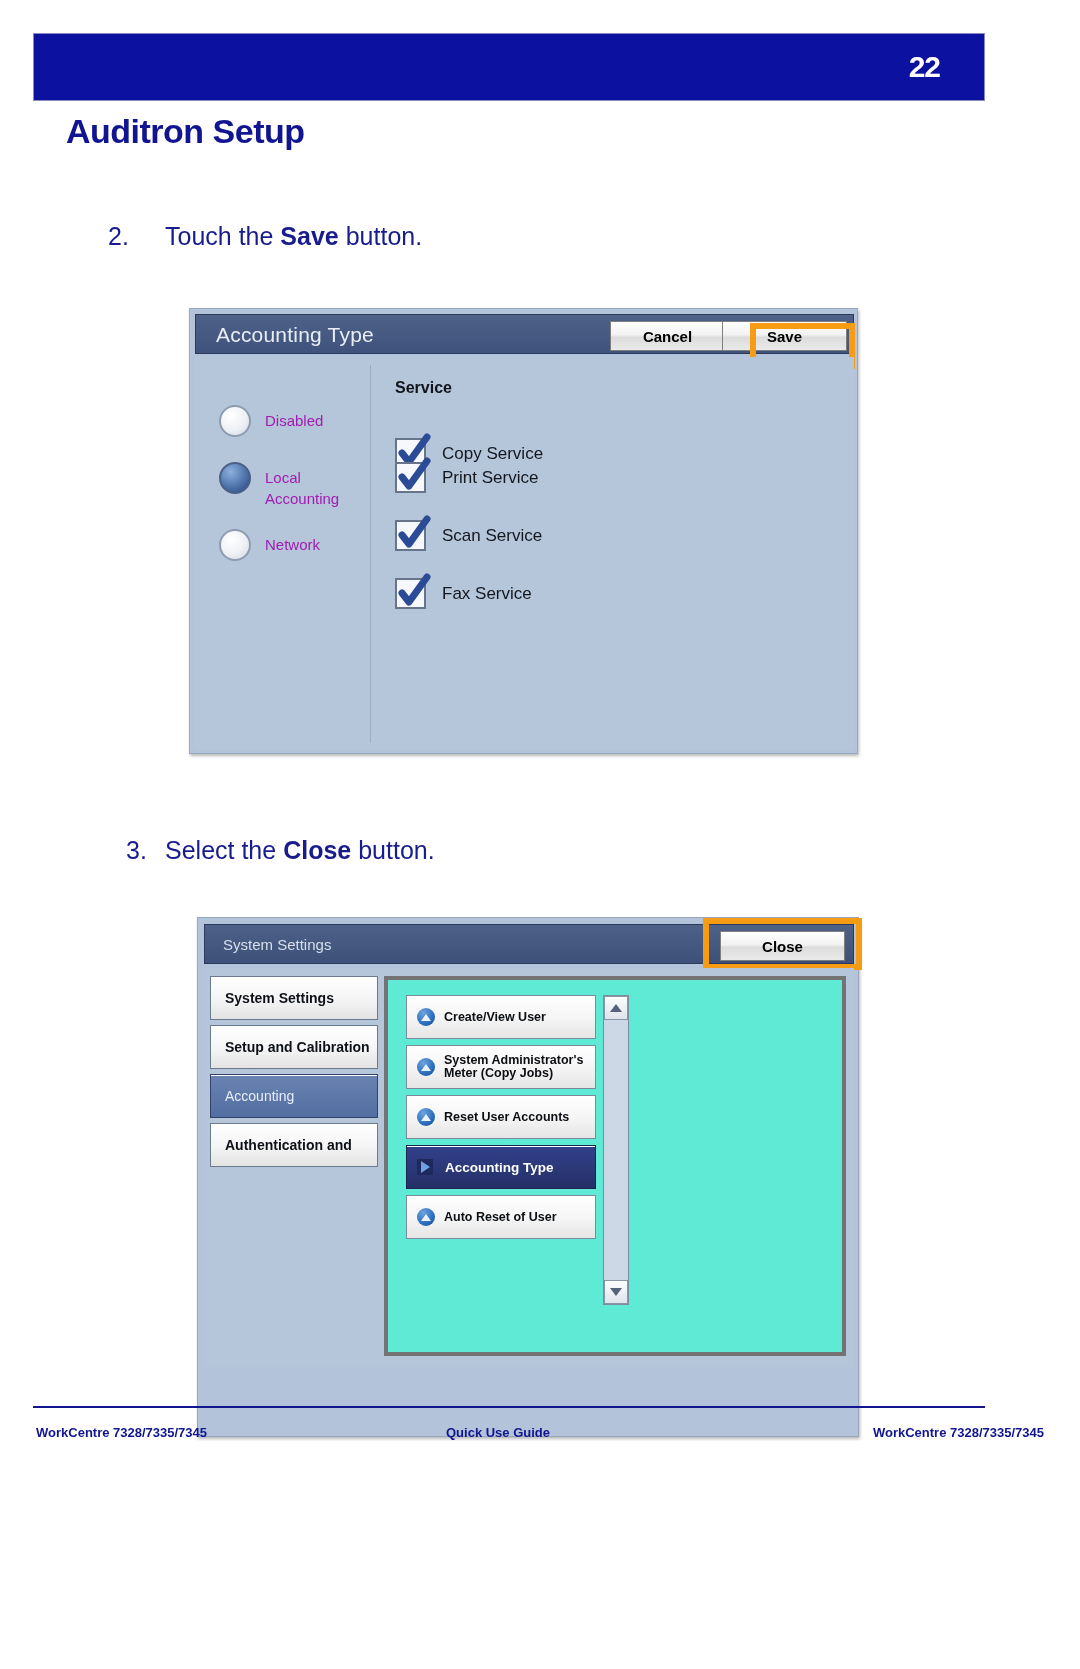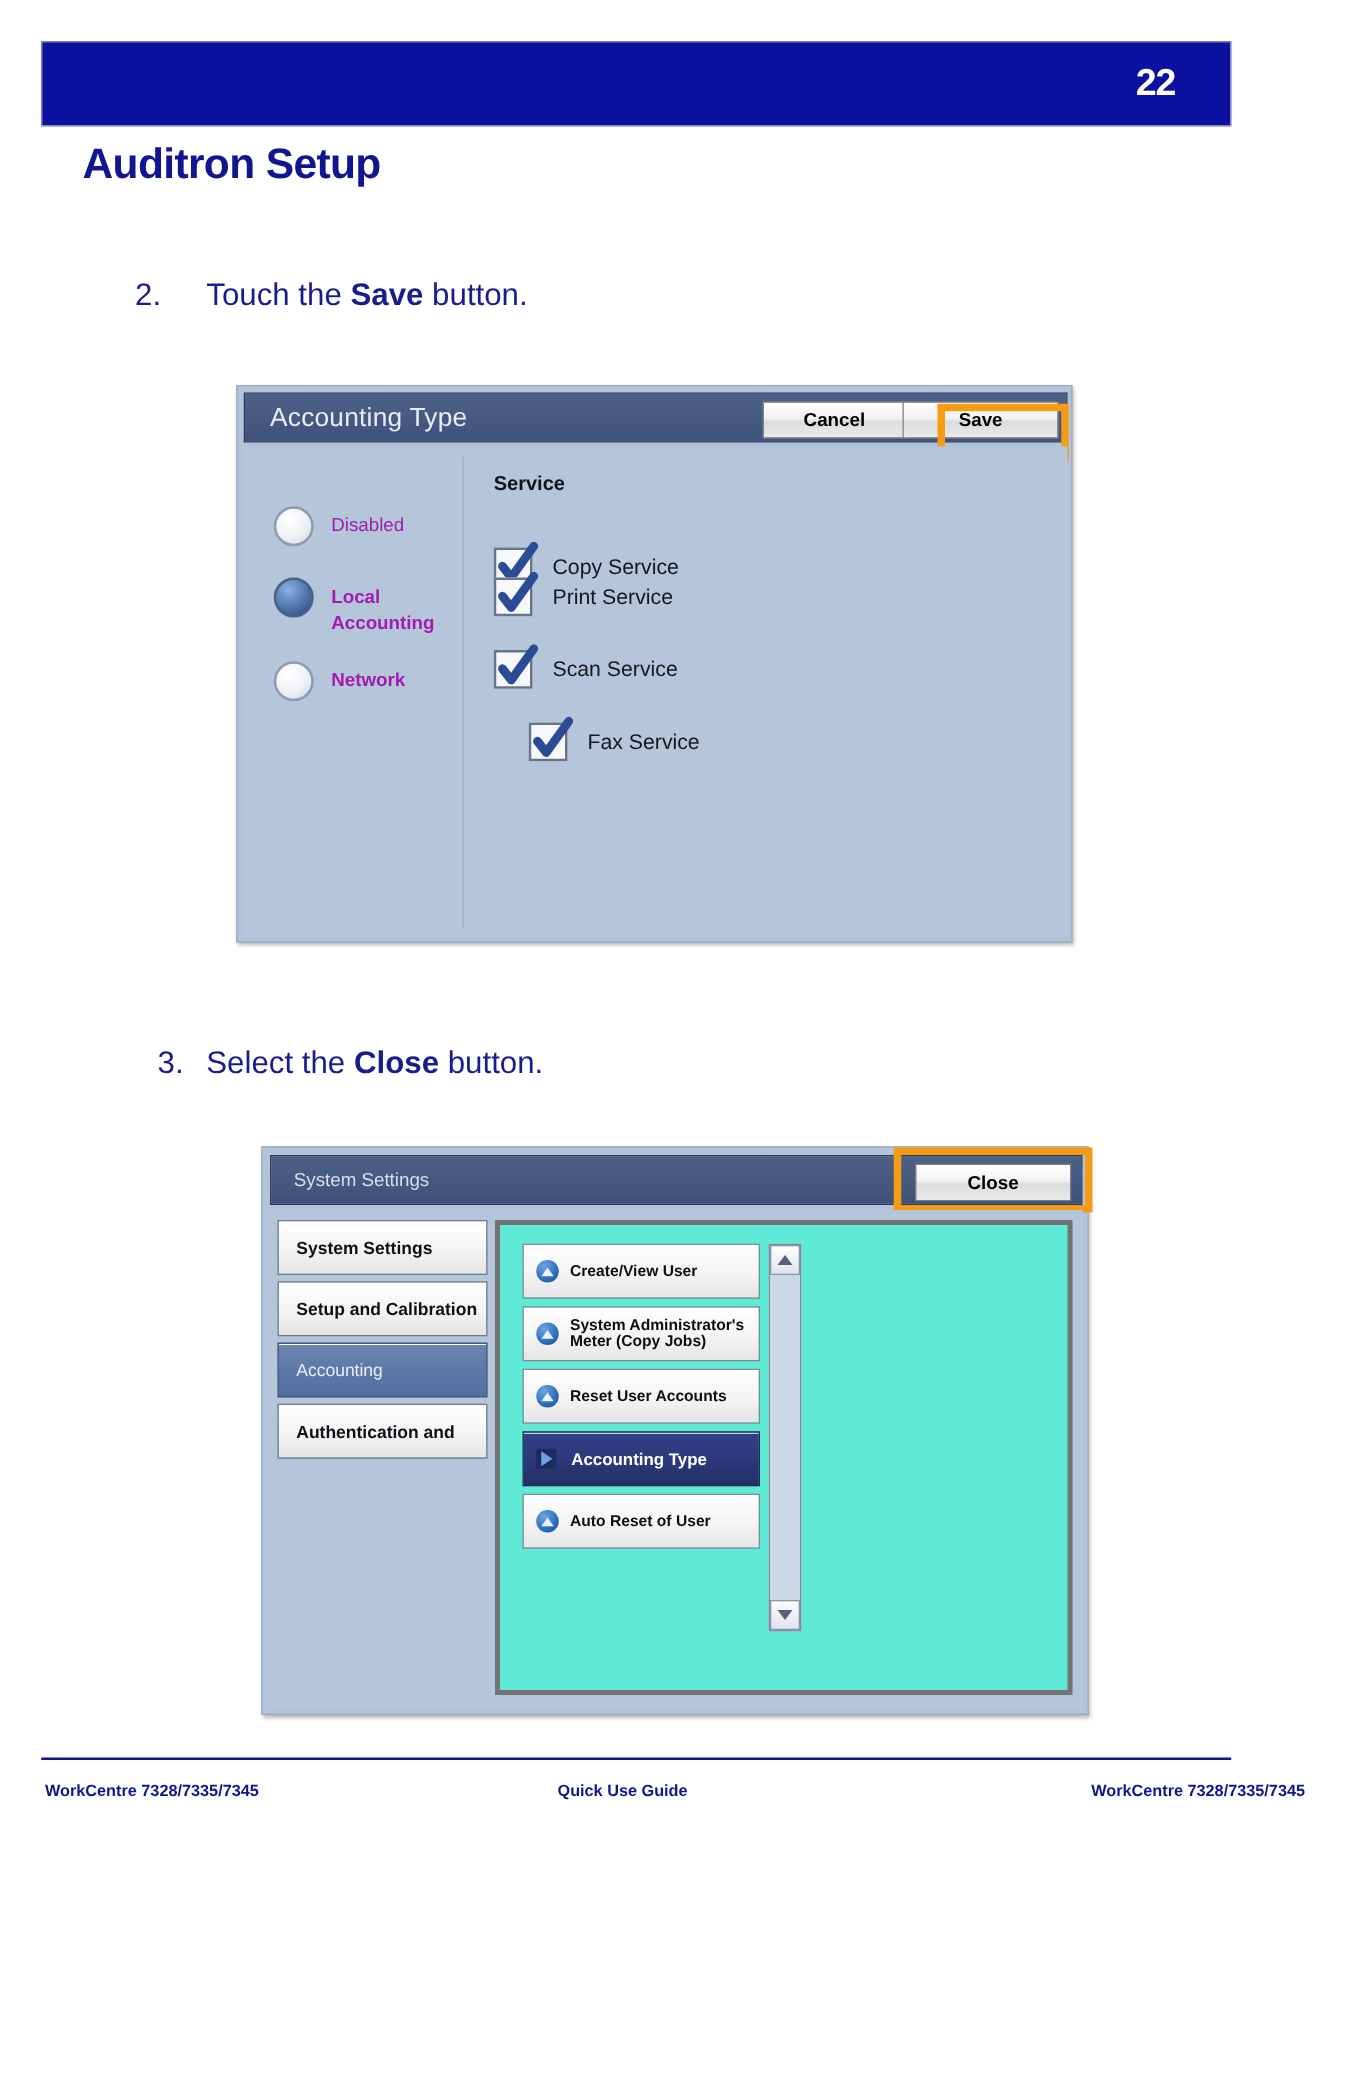--- a/index.html
+++ b/index.html
@@ -88,44 +88,44 @@
     width: 32px; height: 32px; border-radius: 50%;
     border: 2px solid #8d9cb1;
     background: radial-gradient(circle at 35% 30%, #ffffff 0%, #eef1f5 55%, #cfd7e2 100%);
     flex: 0 0 auto;
   }
   .radio.on {
     border: 2px solid #4b5f85;
     background: radial-gradient(circle at 35% 28%, #8fb0dd 0%, #4e74ab 55%, #27457a 100%);
   }
   .radio-label { margin-left: 14px; font-size: 15px; color: #a21caf; line-height: 21px; padding-top: 5px; }
-  .radio-label.b { font-weight: bold; }
+  .radio-label.b { font-weight: normal; }
   #r1 { left: 24px; top: 48px; }
   #r2 { left: 24px; top: 105px; }
   #r3 { left: 24px; top: 172px; }
 
   .group-title {
     position: absolute; left: 200px; top: 22px;
     font-size: 16px; font-weight: bold; color: #11151b;
   }
   .chk-row { position: absolute; display: flex; align-items: center; }
   .chkbox {
     position: relative; width: 31px; height: 31px;
     background: #f6f8fb; border: 2px solid #67758b;
     flex: 0 0 auto;
   }
   .chkbox svg { position: absolute; left: -4px; top: -9px; }
   .chk-label { margin-left: 16px; font-size: 17px; color: #14181e; }
   #c1 { left: 200px; top: 47px; margin-top: 34px; }
   #c2 { left: 200px; top: 105px; }
   #c3 { left: 200px; top: 163px; }
-  #c4 { left: 200px; top: 221px; margin-left: 28px; }
-
-  
-  #panel2 { left: 209px; top: 917px; width: 662px; height: 455px; }
+  #c4 { left: 200px; top: 221px; }
+
+  
+  #panel2 { left: 197px; top: 917px; width: 662px; height: 520px; }
   #panel2 .titlebar {
     position: absolute; left: 6px; top: 6px; width: 650px; height: 40px;
     background: linear-gradient(#4e6288, #3c5079);
     border: 1px solid #2c3b5c;
   }
   #panel2 .titlebar .label {
     position: absolute; left: 18px; top: 11px;
     color: #d7dfeb; font-size: 15px;
   }
   #btn-close { position: absolute; right: 8px; top: 6px; width: 125px; height: 30px; }

